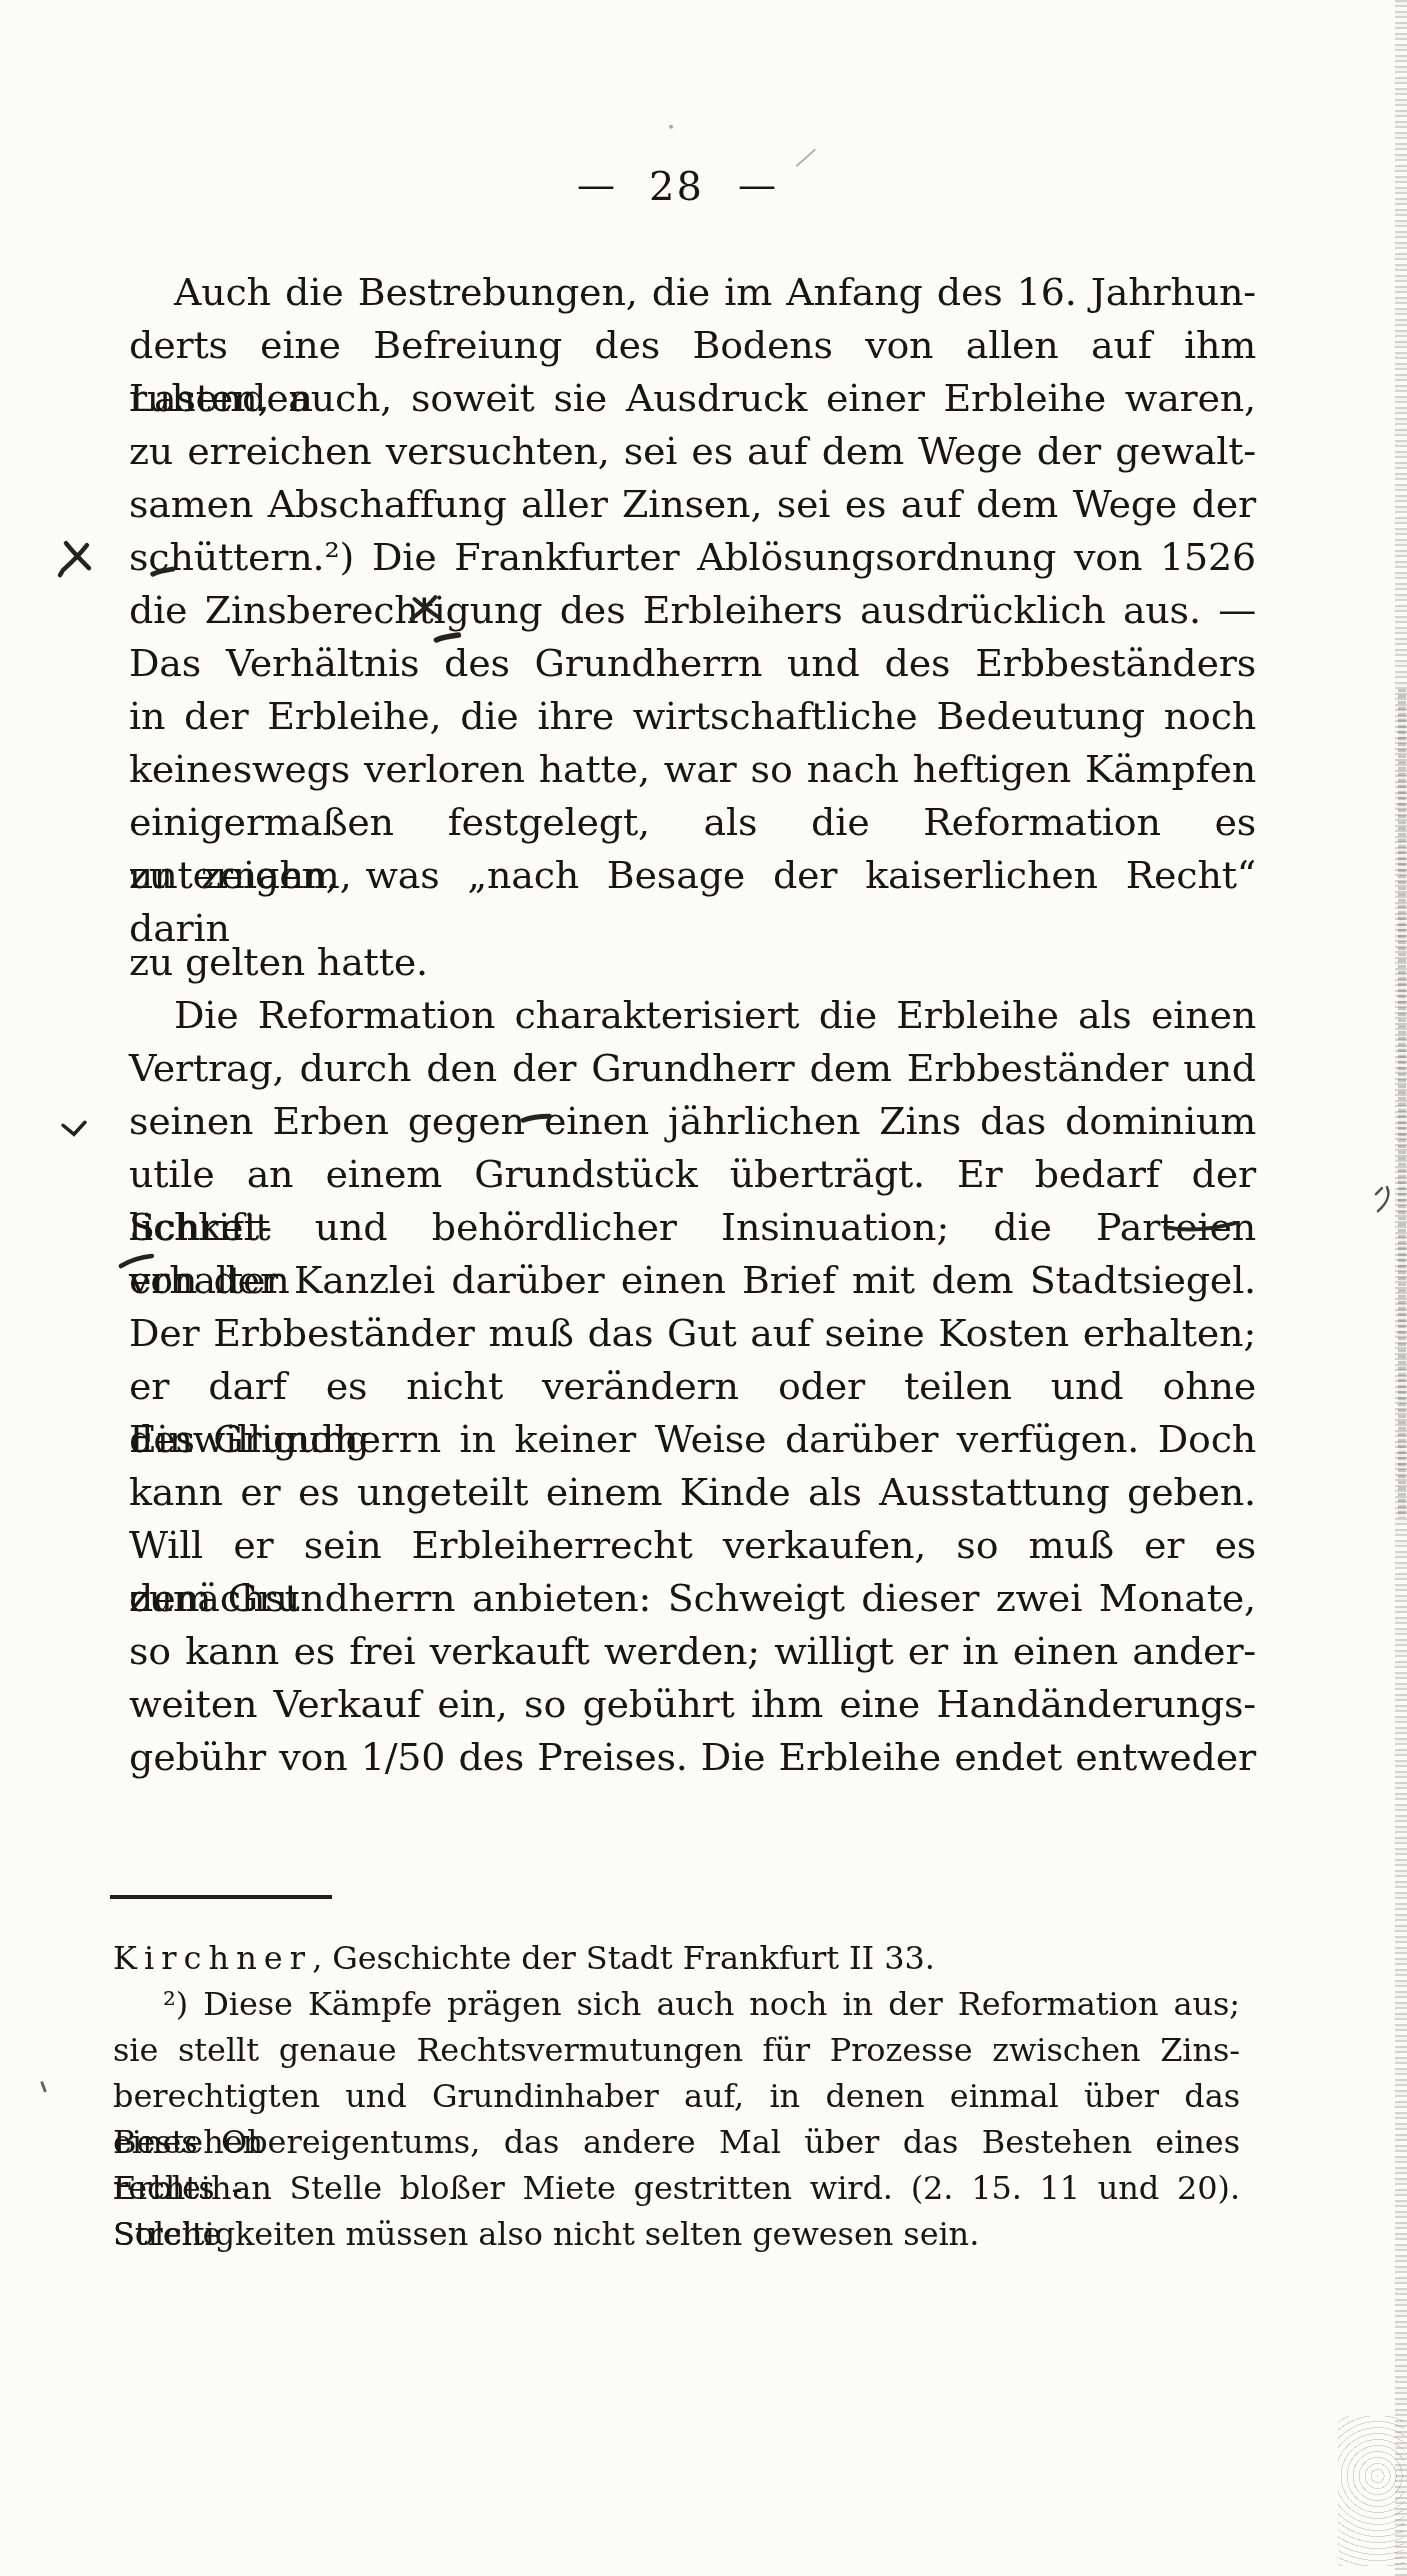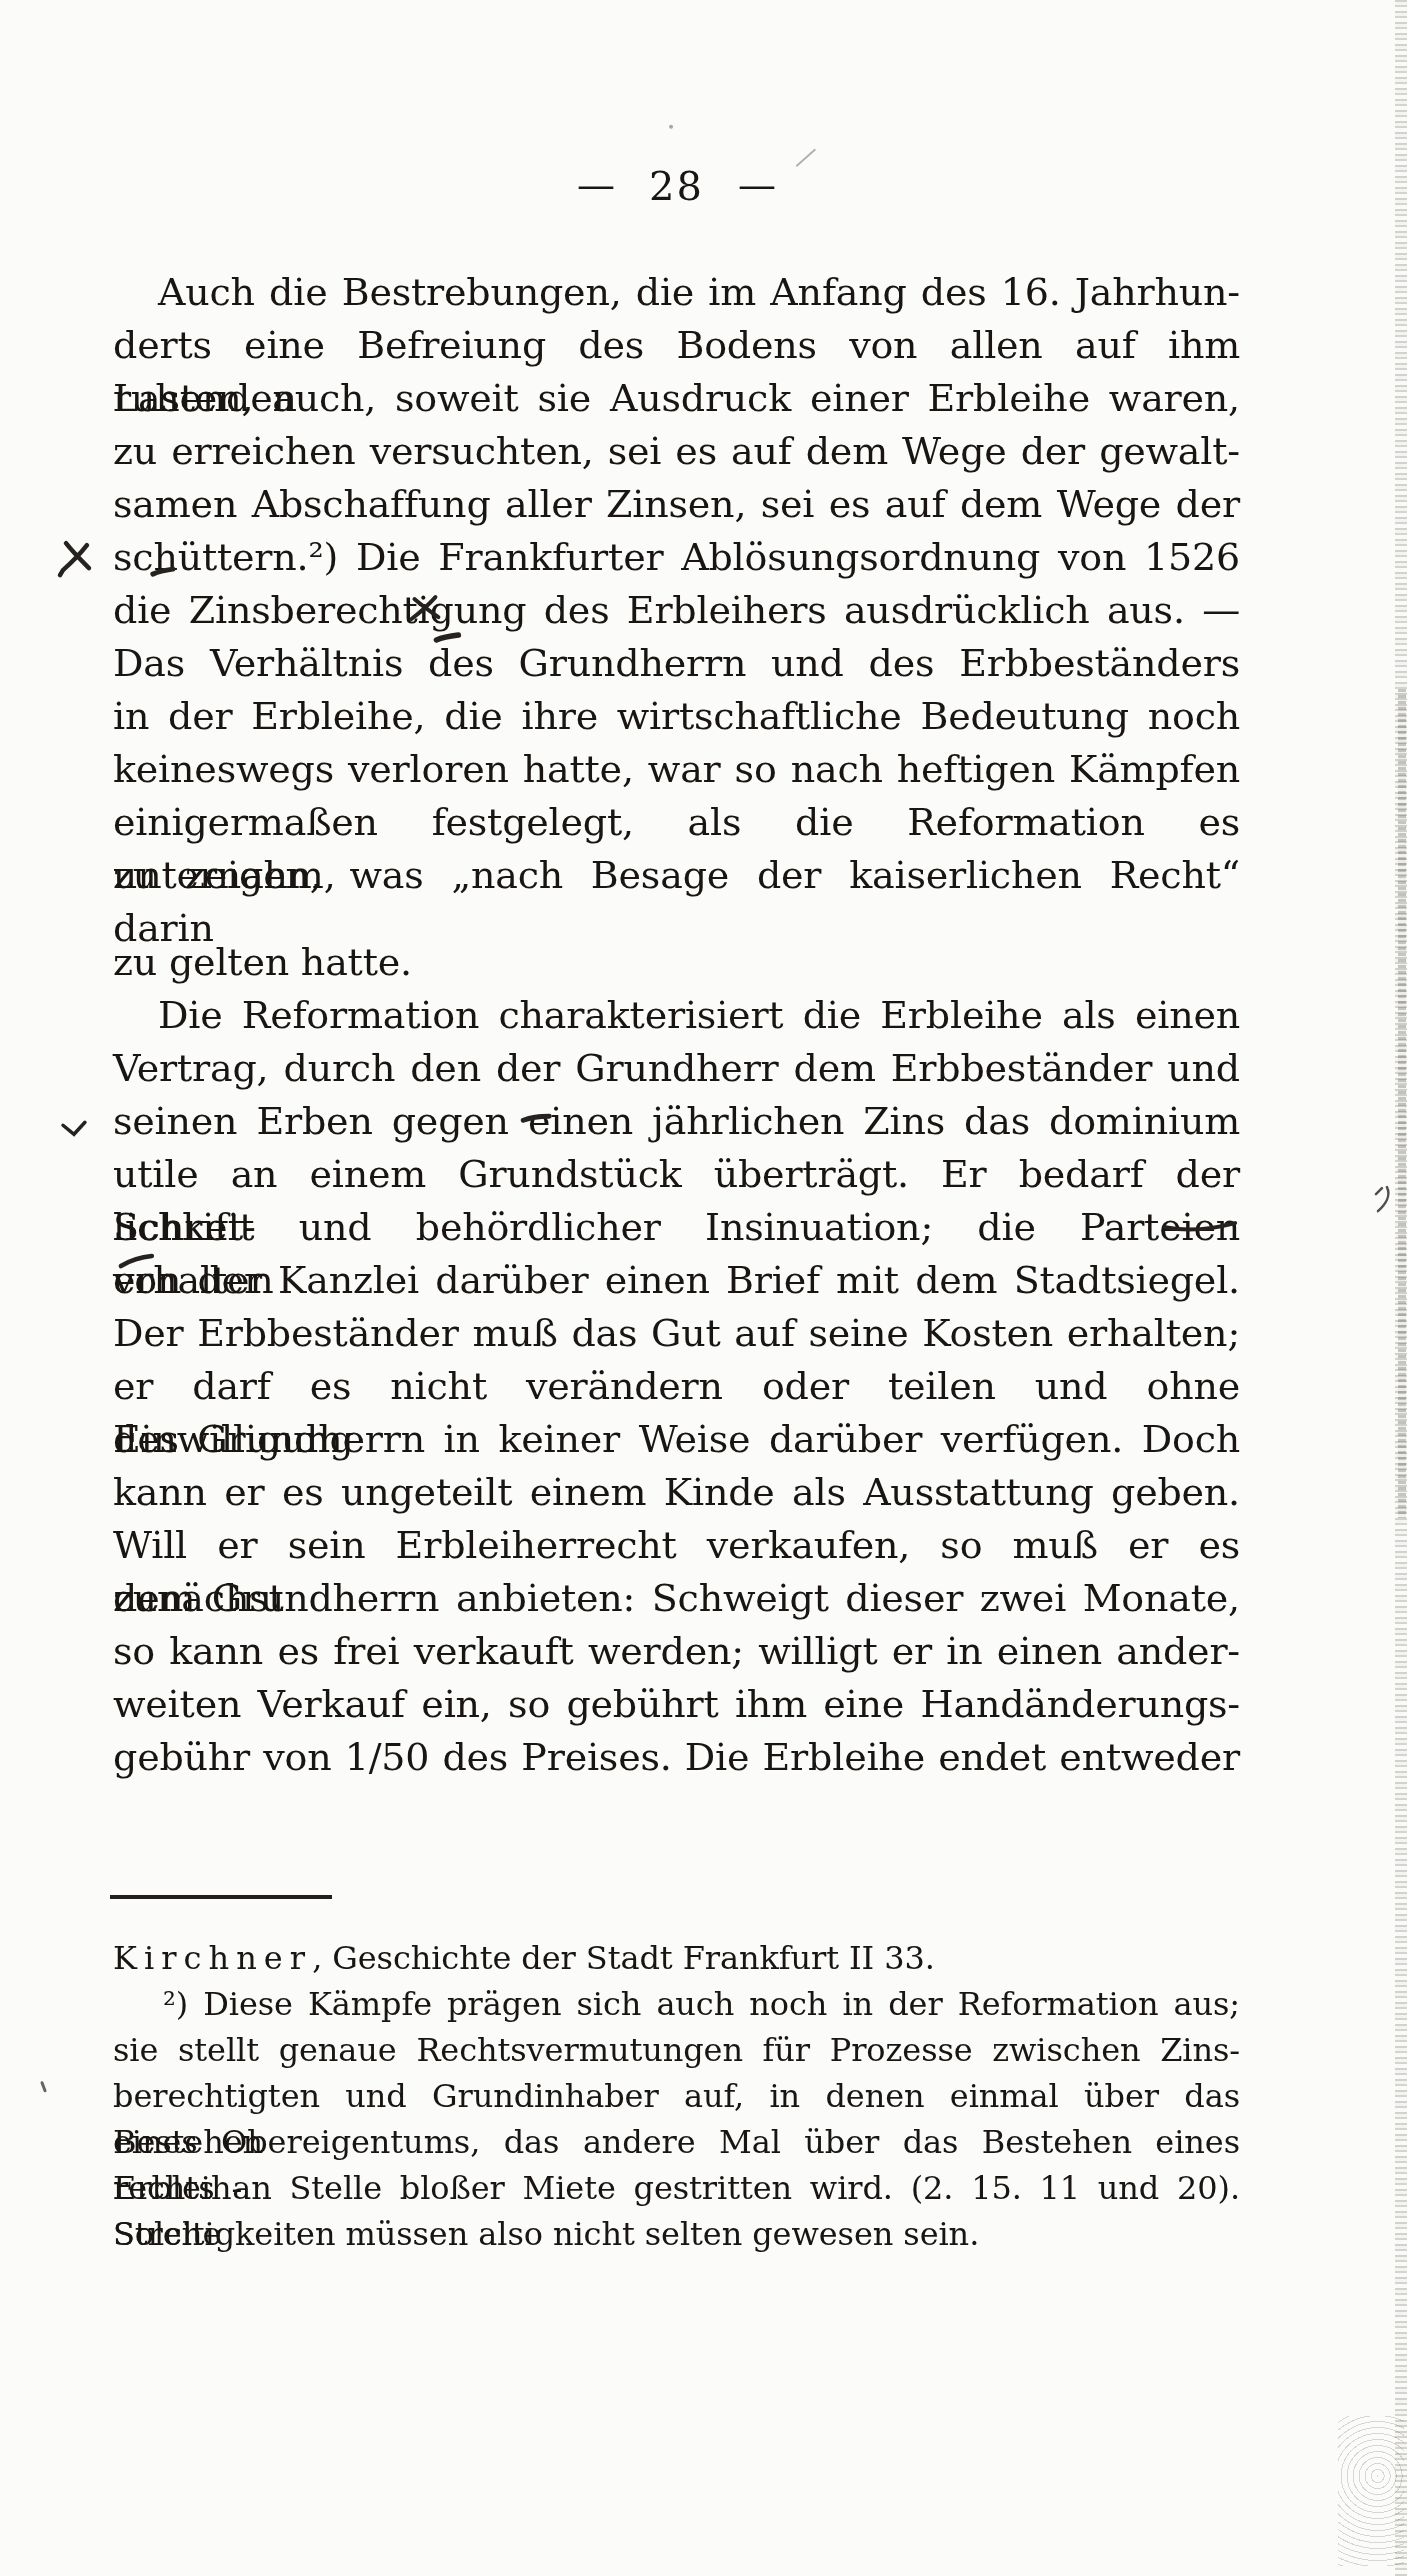--- a/index.html
+++ b/index.html
@@ -12,21 +12,21 @@
   .page{position:absolute;inset:0;border-radius:31px;}
   
   .header{
     position:absolute;left:113px;top:160px;width:1127px;height:52px;
     text-align:center;font-size:40px;line-height:52px;white-space:nowrap;
   }
   .header .dash{font-size:38px;position:relative;top:-2px;}
   .header .num{margin:0 34px;letter-spacing:2px;}
   
   .main{
-    position:absolute;left:113px;top:266px;width:1127px;
+    position:absolute;left:129px;top:266px;width:1127px;
   }
   .line{
     height:53px;line-height:53px;font-size:38px;
     text-align:justify;text-align-last:justify;
     letter-spacing:-0.2px;white-space:normal;
   }
   .line.indent{text-indent:45px;}
   .line.pend{text-align-last:left;margin-top:34px;}
   
   .fnrule{

